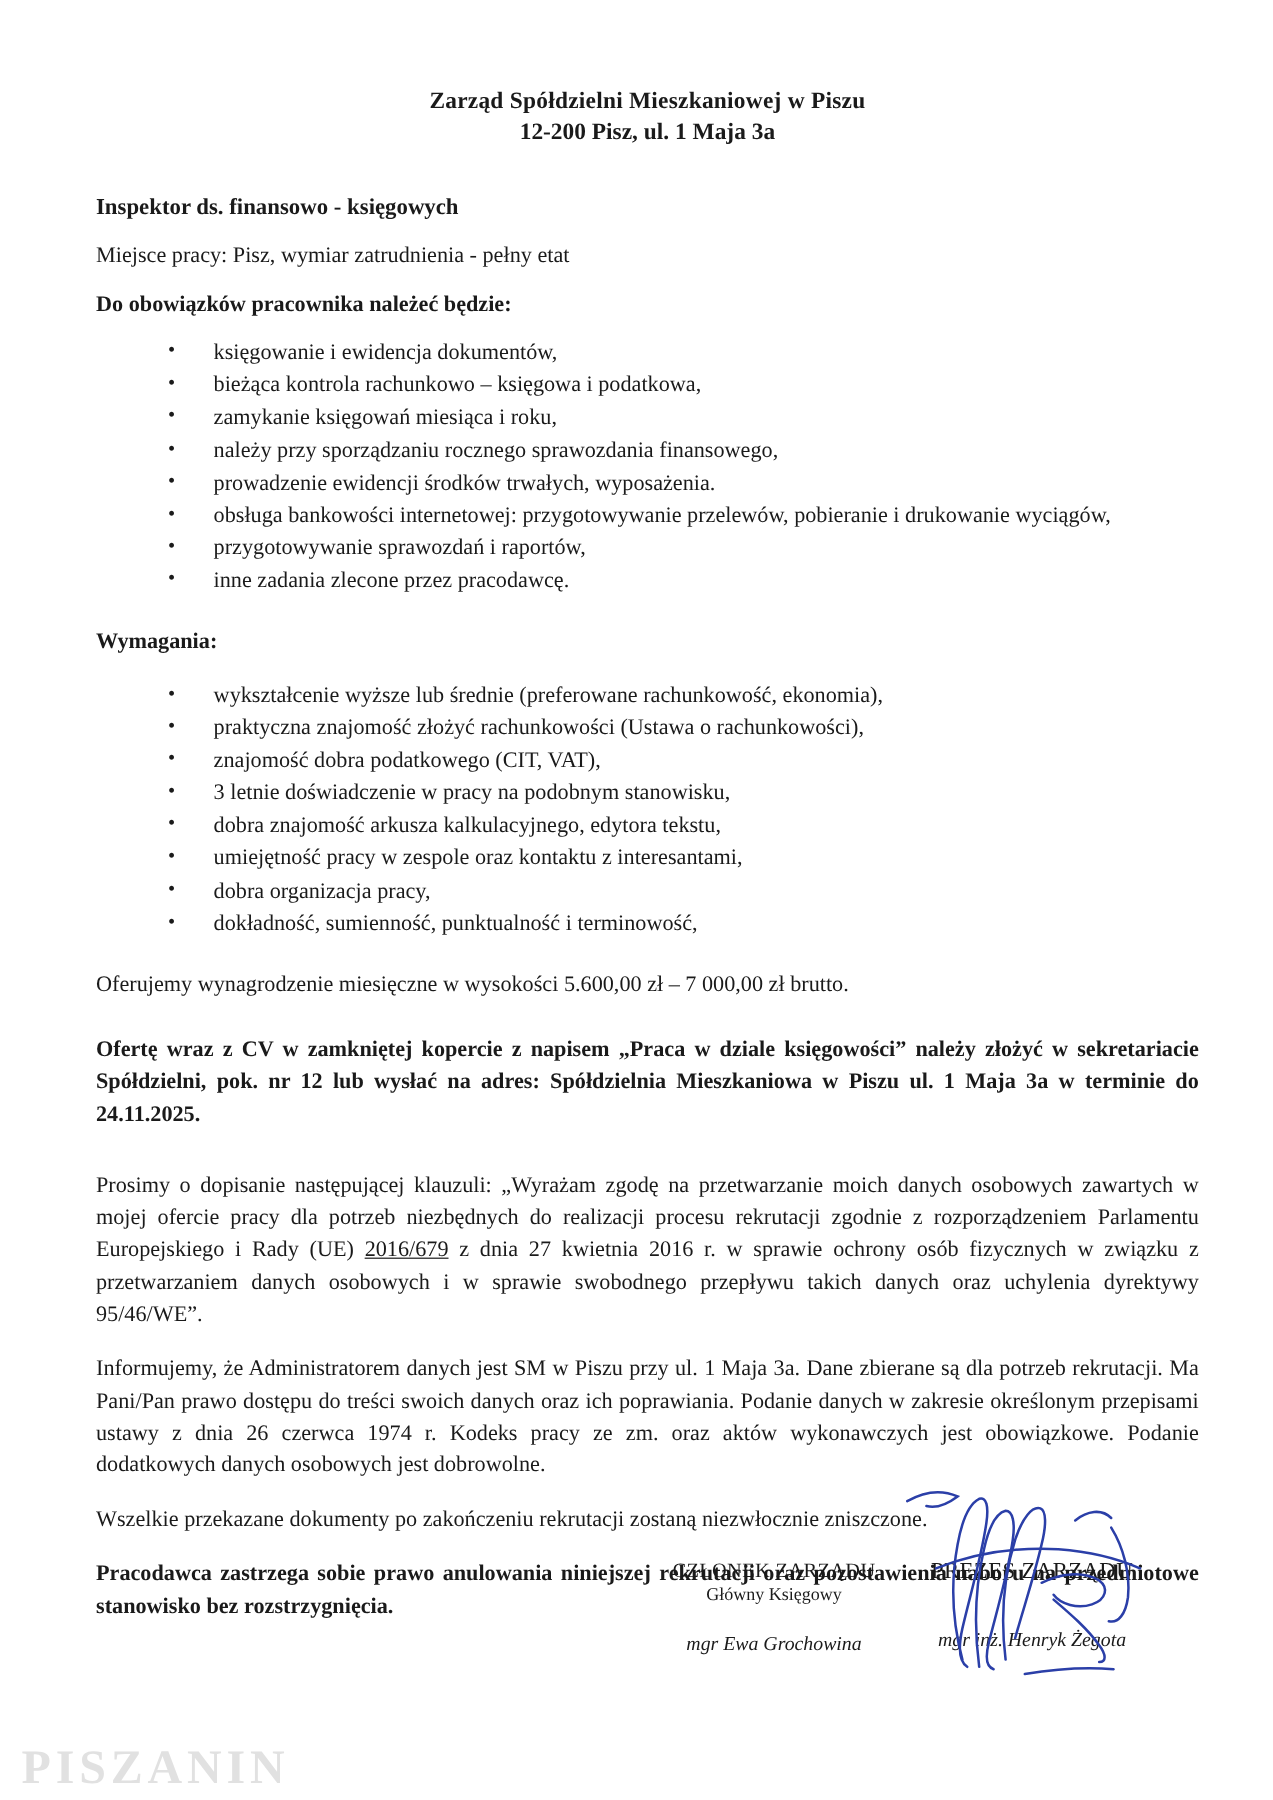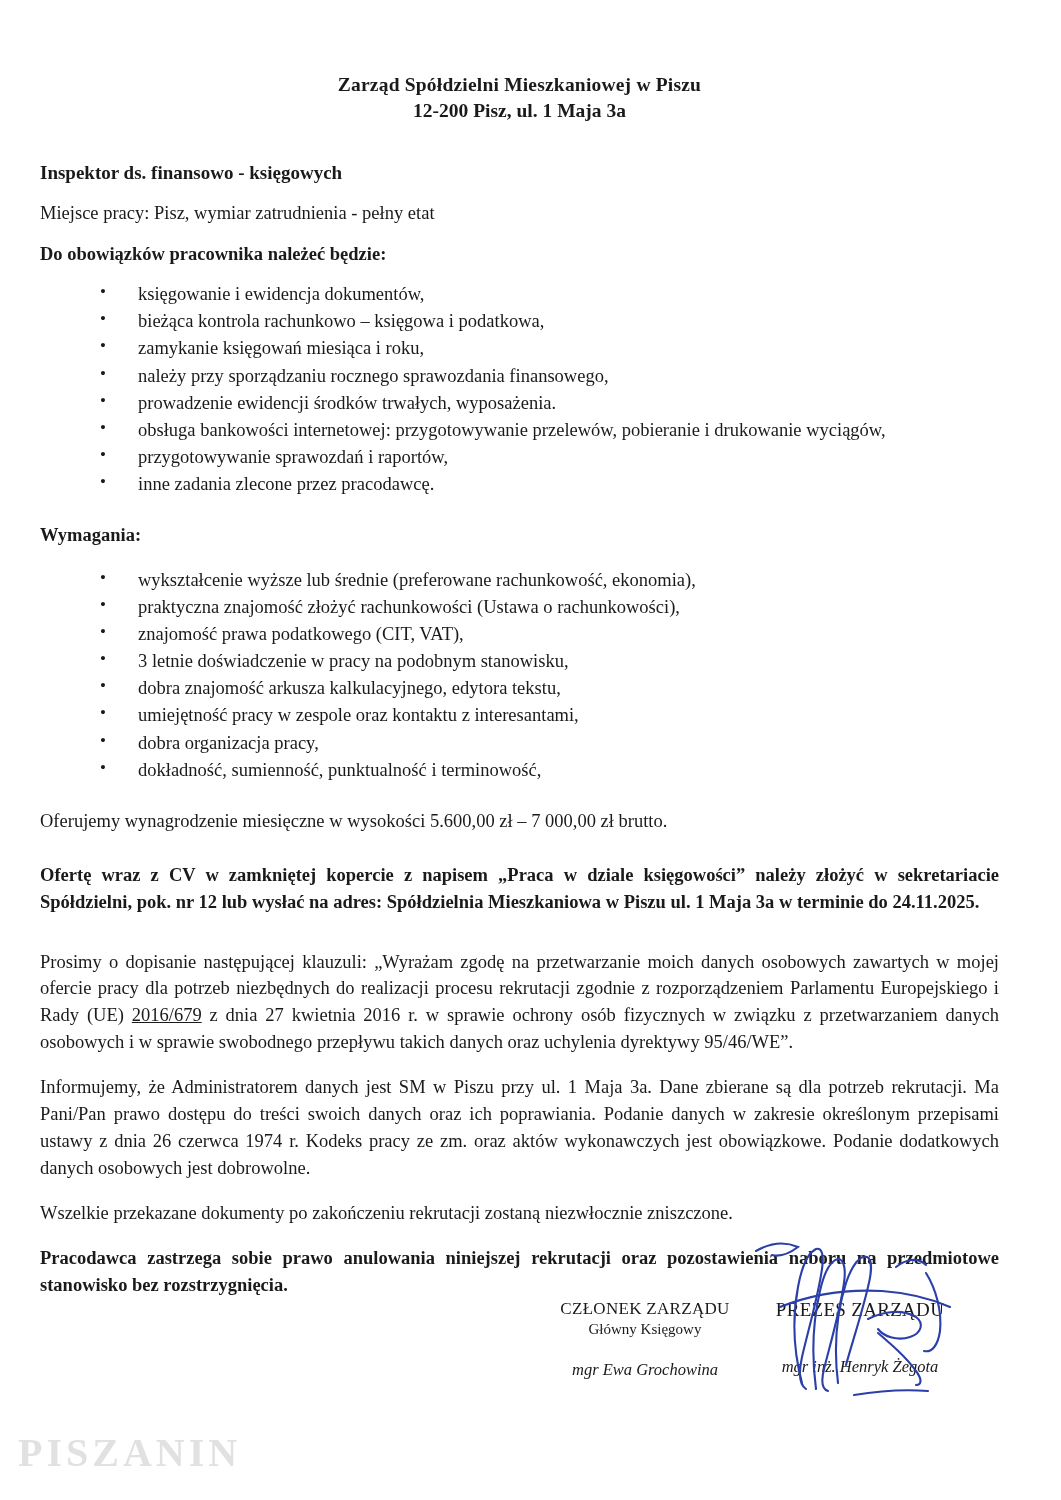--- a/index.html
+++ b/index.html
@@ -11,21 +11,21 @@
     width: 1061px;
     height: 1500px;
     position: relative;
     font-family: "Liberation Serif", serif;
     color: #1a1a1a;
     overflow: hidden;
   }
   .page {
     position: absolute;
     inset: 0;
-    padding: 58px 62px 0 40px;
+    padding: 58px 62px 0 80px;
     box-sizing: border-box;
   }
   .center { text-align: center; }
 
   .hdr-line1 {
     font-size: 19.5px;
     font-weight: bold;
     letter-spacing: 0.2px;
     margin-top: 16px;
   }
@@ -170,21 +170,21 @@
     left: 690px;
     top: -22px;
     width: 250px;
     height: 175px;
     pointer-events: none;
   }
 
   .watermark {
     position: absolute;
     left: 18px;
-    bottom: 24px;
+    bottom: 4px;
     font-family: "Liberation Serif", serif;
     font-size: 40px;
     font-weight: bold;
     letter-spacing: 4px;
     color: rgba(120,120,120,0.22);
     user-select: none;
   }
 </style>
 </head>
 <body>
@@ -206,21 +206,21 @@
     <li>prowadzenie ewidencji środków trwałych, wyposażenia.</li>
     <li>obsługa bankowości internetowej: przygotowywanie przelewów, pobieranie i drukowanie wyciągów,</li>
     <li>przygotowywanie sprawozdań i raportów,</li>
     <li>inne zadania zlecone przez pracodawcę.</li>
   </ul>
 
   <div class="sect-head wym">Wymagania:</div>
   <ul class="bullets req">
     <li>wykształcenie wyższe lub średnie (preferowane rachunkowość, ekonomia),</li>
     <li>praktyczna znajomość złożyć rachunkowości (Ustawa o rachunkowości),</li>
-    <li>znajomość prawa podatkowego (CIT, VAT),</li>
+    <li>znajomość dobra podatkowego (CIT, VAT),</li>
     <li>3 letnie doświadczenie w pracy na podobnym stanowisku,</li>
     <li>dobra znajomość arkusza kalkulacyjnego, edytora tekstu,</li>
     <li>umiejętność pracy w zespole oraz kontaktu z interesantami,</li>
     <li>dobra organizacja pracy,</li>
     <li>dokładność, sumienność, punktualność i terminowość,</li>
   </ul>
 
   <div class="salary">Oferujemy wynagrodzenie miesięczne w wysokości 5.600,00 zł – 7 000,00 zł brutto.</div>
 
   <div class="offer-block">Ofertę wraz z CV w zamkniętej kopercie z napisem „Praca w dziale księgowości” należy złożyć w sekretariacie Spółdzielni, pok. nr 12 lub wysłać na adres: Spółdzielnia Mieszkaniowa w Piszu ul. 1 Maja 3a  w terminie do 24.11.2025.</div>

